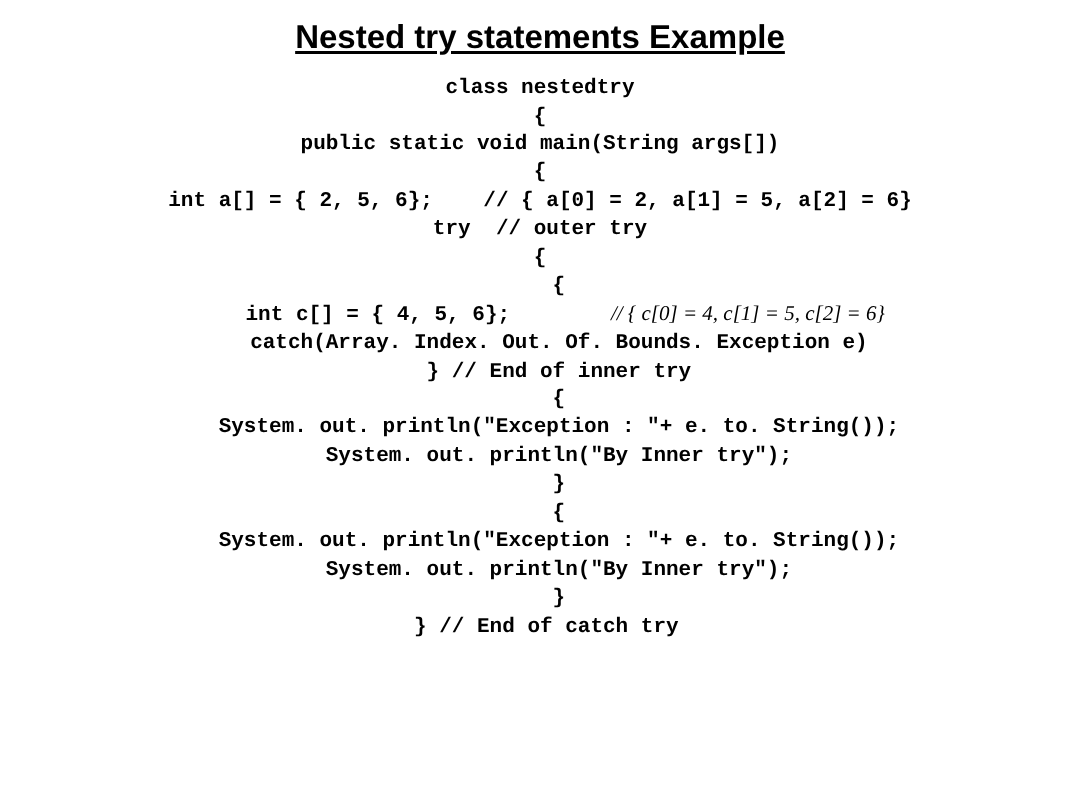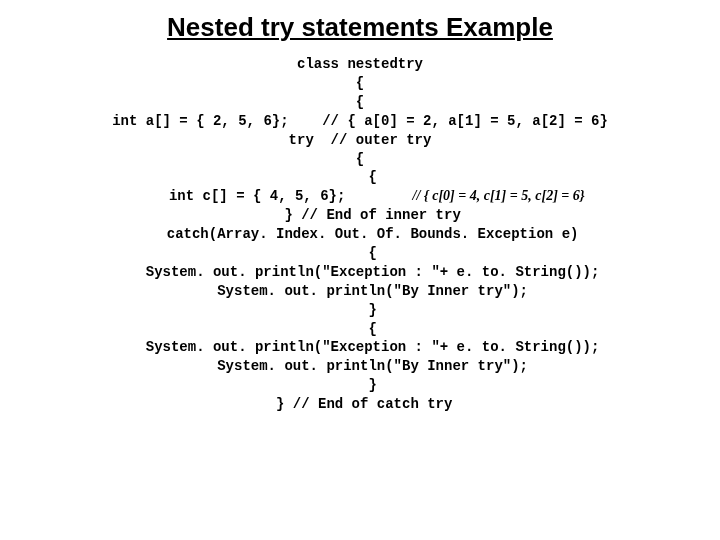--- a/index.html
+++ b/index.html
@@ -10,52 +10,53 @@
     box-sizing: border-box;
     font-family: "Courier New", monospace;
     font-size: 14px;
     font-weight: bold;
     color: #000;
     background: #fff;
     line-height: 1.35;
   }
   .title {
     font-family: Arial, sans-serif;
-    font-size: 26px;
+    font-size: 22px;
     font-weight: bold;
     text-decoration: underline;
     text-align: center;
     margin-bottom: 10px;
   }
   .code-line {
     white-space: pre;
     text-align: center;
   }
   .comment-italic {
     font-family: "Times New Roman", serif;
     font-style: italic;
-    font-weight: bold;
+    font-weight: normal;
   }
 </style>
 </head>
 <body>
 
 <div class="title">Nested try statements Example</div>
 
 <div>
   <div class="code-line">class nestedtry</div>
   <div class="code-line">{</div>
+  <div class="code-line">public static void main(String args[])</div>
   <div class="code-line">{</div>
   <div class="code-line">int a[] = { 2, 5, 6};    // { a[0] = 2, a[1] = 5, a[2] = 6}</div>
   <div class="code-line">try  // outer try</div>
   <div class="code-line">{</div>
   <div class="code-line">   {</div>
   <div class="code-line"><span>    int c[] = { 4, 5, 6};        </span><span class="comment-italic">// { c[0] = 4, c[1] = 5, c[2] = 6}</span></div>
+  <div class="code-line">   catch(Array. Index. Out. Of. Bounds. Exception e)</div>
   <div class="code-line">   } // End of inner try</div>
-  <div class="code-line">   catch(Array. Index. Out. Of. Bounds. Exception e)</div>
   <div class="code-line">   {</div>
   <div class="code-line">   System. out. println("Exception : "+ e. to. String());</div>
   <div class="code-line">   System. out. println("By Inner try");</div>
   <div class="code-line">   }</div>
   <div class="code-line">   {</div>
   <div class="code-line">   System. out. println("Exception : "+ e. to. String());</div>
   <div class="code-line">   System. out. println("By Inner try");</div>
   <div class="code-line">   }</div>
   <div class="code-line"> } // End of catch try</div>
 </div>

